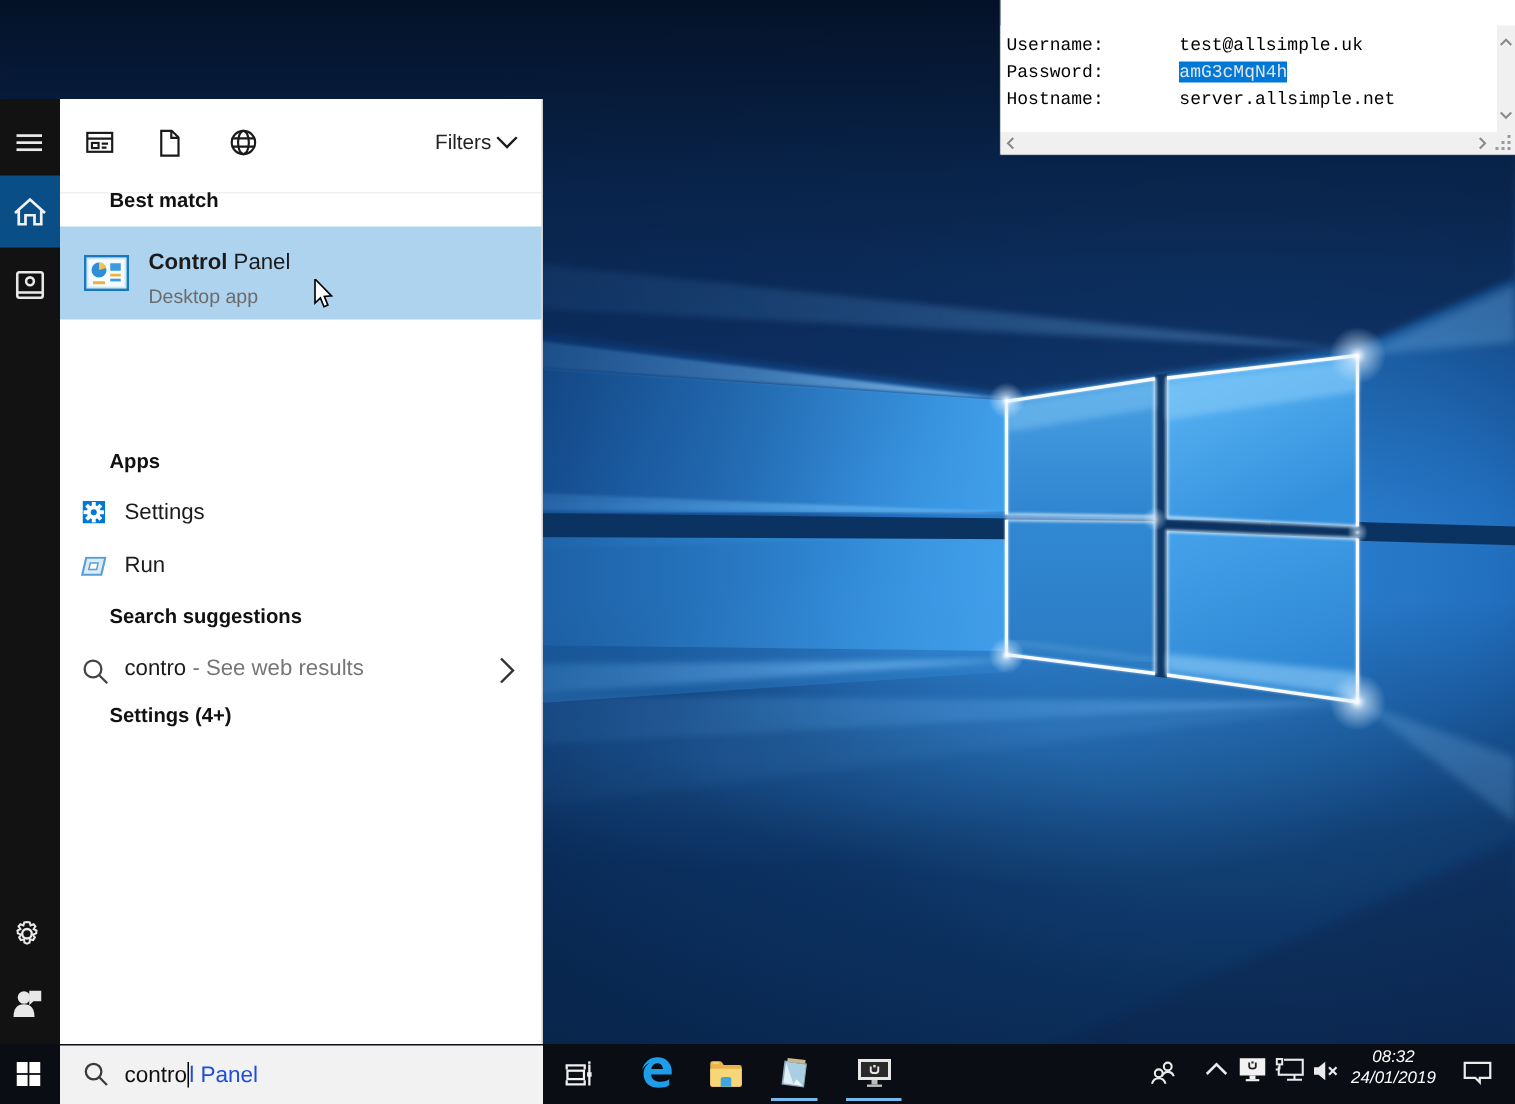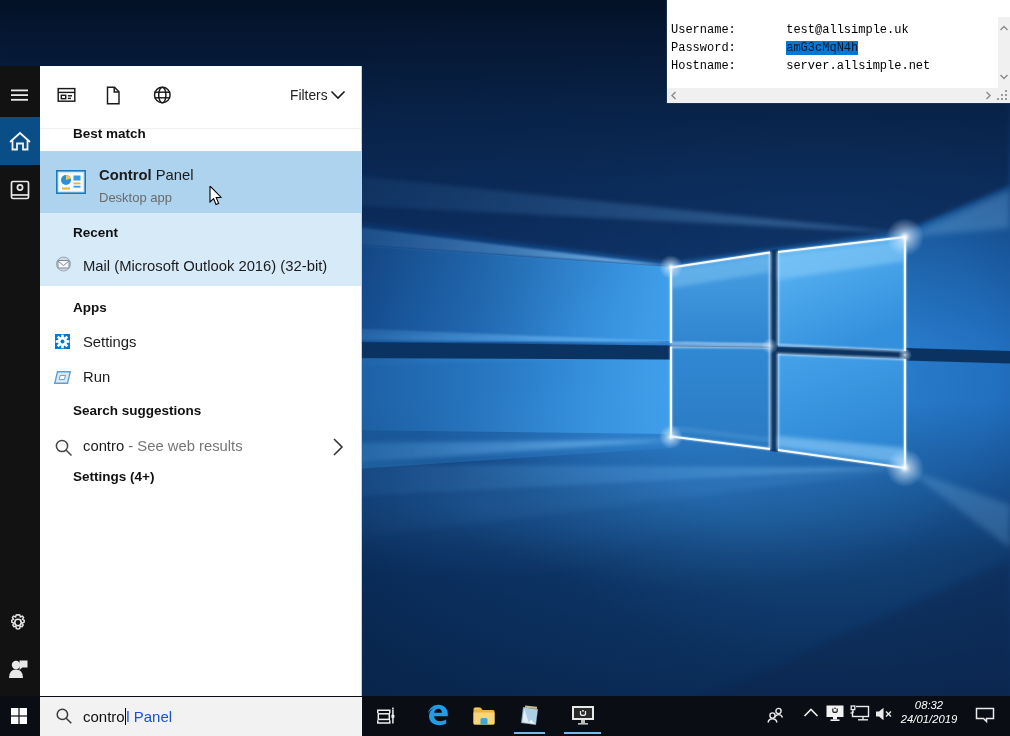--- a/index.html
+++ b/index.html
@@ -6,21 +6,21 @@
   body{width:1010px;height:736px;overflow:hidden;font-family:"Liberation Sans",sans-serif;}
   #screen{position:relative;width:1010px;height:736px;overflow:hidden;background:#0b2c55;}
   .abs{position:absolute;}
   
   #notepad{left:666px;top:0;width:344px;height:104px;background:#fff;border-left:1px solid #16324f;border-bottom:1px solid #16324f;box-sizing:border-box;}
   #np-menu{position:absolute;left:0;top:0;right:0;height:17px;background:#fff;font-size:12px;color:#1a1a1a;}
   #np-menu span{position:absolute;top:2px;}
   #np-body{position:absolute;left:0;top:17px;width:331px;height:71px;background:#fff;font-family:"Liberation Mono",monospace;font-size:12px;line-height:18px;white-space:pre;color:#000;}
   #np-vsb{position:absolute;right:0;top:17px;width:12px;height:71px;background:#f0f0f0;}
   #np-hsb{position:absolute;left:0;bottom:0;width:344px;height:15px;background:#f0f0f0;}
-  .sel{background:#0078d7;color:#0f172a;margin-top:18px;}
+  .sel{background:#0078d7;color:#e5e5e5;margin-top:18px;}
   
   #sidebar{left:0;top:66px;width:40px;height:630px;background:#121212;}
   
   #panel{left:40px;top:66px;width:322px;height:630px;background:#fff;border-right:1px solid #cfcfcf;box-sizing:border-box;}
   #panel .hdr{position:absolute;left:0;top:0;width:100%;height:63px;border-bottom:1px solid #f0f0f0;box-sizing:border-box;}
   .sect{position:absolute;left:14px;font-size:13.5px;font-weight:bold;color:#111;padding-left:19px;}
   #bestrow{position:absolute;left:0;top:85px;width:100%;height:62px;background:#aed3ef;}
   #recentband{position:absolute;left:0;top:147px;width:100%;height:73px;background:#d7eaf8;}
   .itxt{font-size:14.8px;color:#1b1b1b;}
   .gray{color:#767676;}
@@ -266,29 +266,20 @@
         <rect x="17.5" y="12.5" width="7" height="1.8" fill="#e8b43c"></rect>
         <rect x="17.5" y="15.8" width="7" height="1.8" fill="#3c9ae0"></rect>
         <rect x="6" y="17.5" width="8" height="2" fill="#e8b43c"></rect>
       </svg>
       <div class="itxt" style="position:absolute;left:59px;top:16px"><b>Control</b> Panel</div>
       <div style="position:absolute;left:59px;top:39px;font-size:13px;color:#6b6b6b">Desktop app</div>
       <svg width="16" height="22" style="position:absolute;left:169px;top:35px">
         <path d="M1 0 L1 16 L4.6 12.6 L7 18.5 L9.6 17.4 L7.2 11.6 L12 11.2 Z" fill="#fff" stroke="#000" stroke-width="1.1"></path>
       </svg>
     </div>
-    <div id="recentband">
-      <div class="sect" style="top:12px">Recent</div>
-      <svg width="15" height="16" style="position:absolute;left:16px;top:43px">
-        <circle cx="7.5" cy="8" r="7" fill="#cfd8e2" stroke="#8a97a5" stroke-width="0.8"></circle>
-        <rect x="2" y="4.5" width="11" height="7.5" rx="0.8" fill="#f5f8fb" stroke="#6f7f93" stroke-width="0.9"></rect>
-        <path d="M2 5 L7.5 9.5 L13 5" stroke="#6f7f93" stroke-width="0.9" fill="none"></path>
-      </svg>
-      <div class="itxt" style="position:absolute;left:43px;top:45px">Mail (Microsoft Outlook 2016) (32-bit)</div>
-    </div>
     <div class="sect" style="top:234px">Apps</div>
     <svg width="15" height="15" style="position:absolute;left:15px;top:268px">
       <rect width="15" height="15" fill="#0078d7"></rect>
       <g transform="translate(7.5,7.5)">
         <g fill="#fff">
           <rect x="-1.3" y="-6.8" width="2.6" height="13.6"></rect>
           <rect x="-1.3" y="-6.8" width="2.6" height="13.6" transform="rotate(45)"></rect>
           <rect x="-1.3" y="-6.8" width="2.6" height="13.6" transform="rotate(90)"></rect>
           <rect x="-1.3" y="-6.8" width="2.6" height="13.6" transform="rotate(135)"></rect>
         </g>

